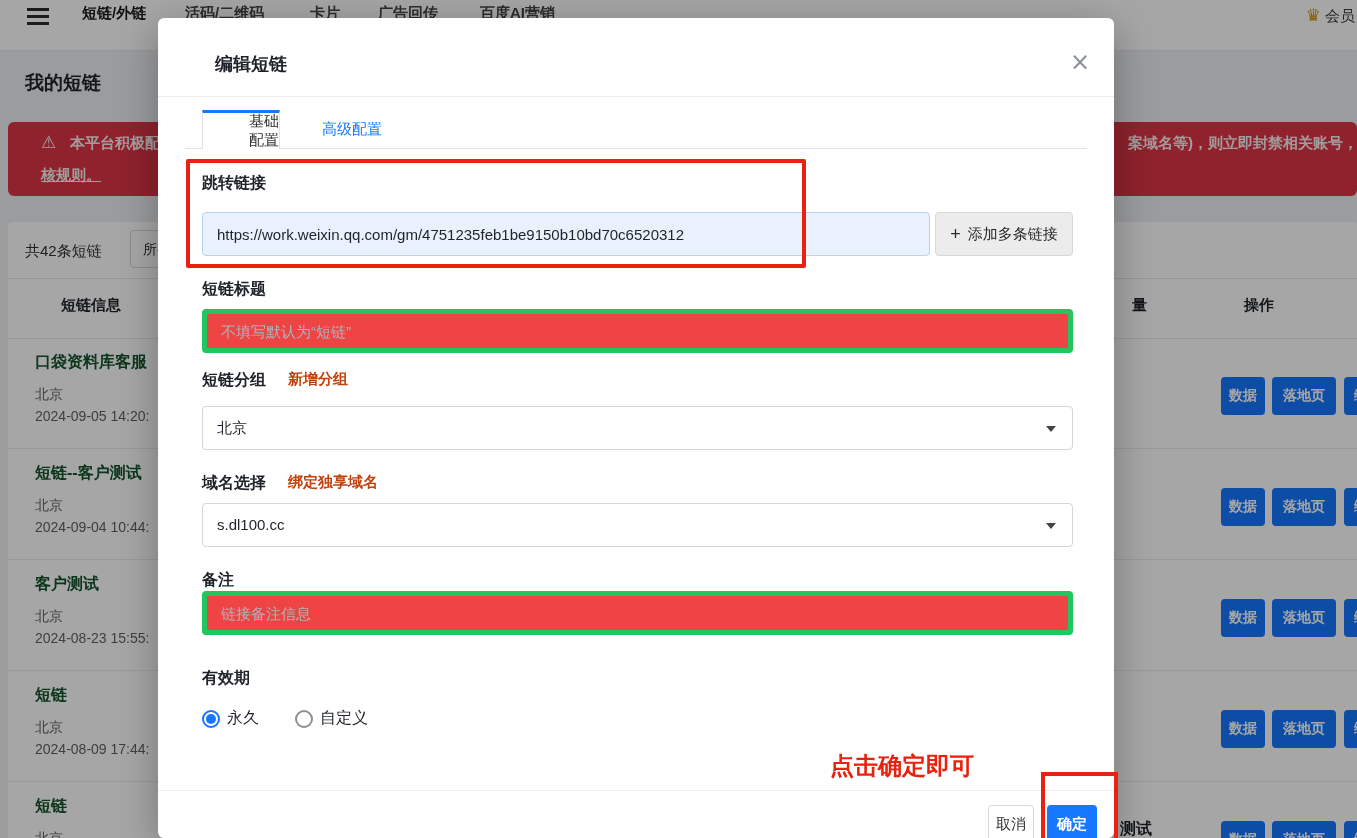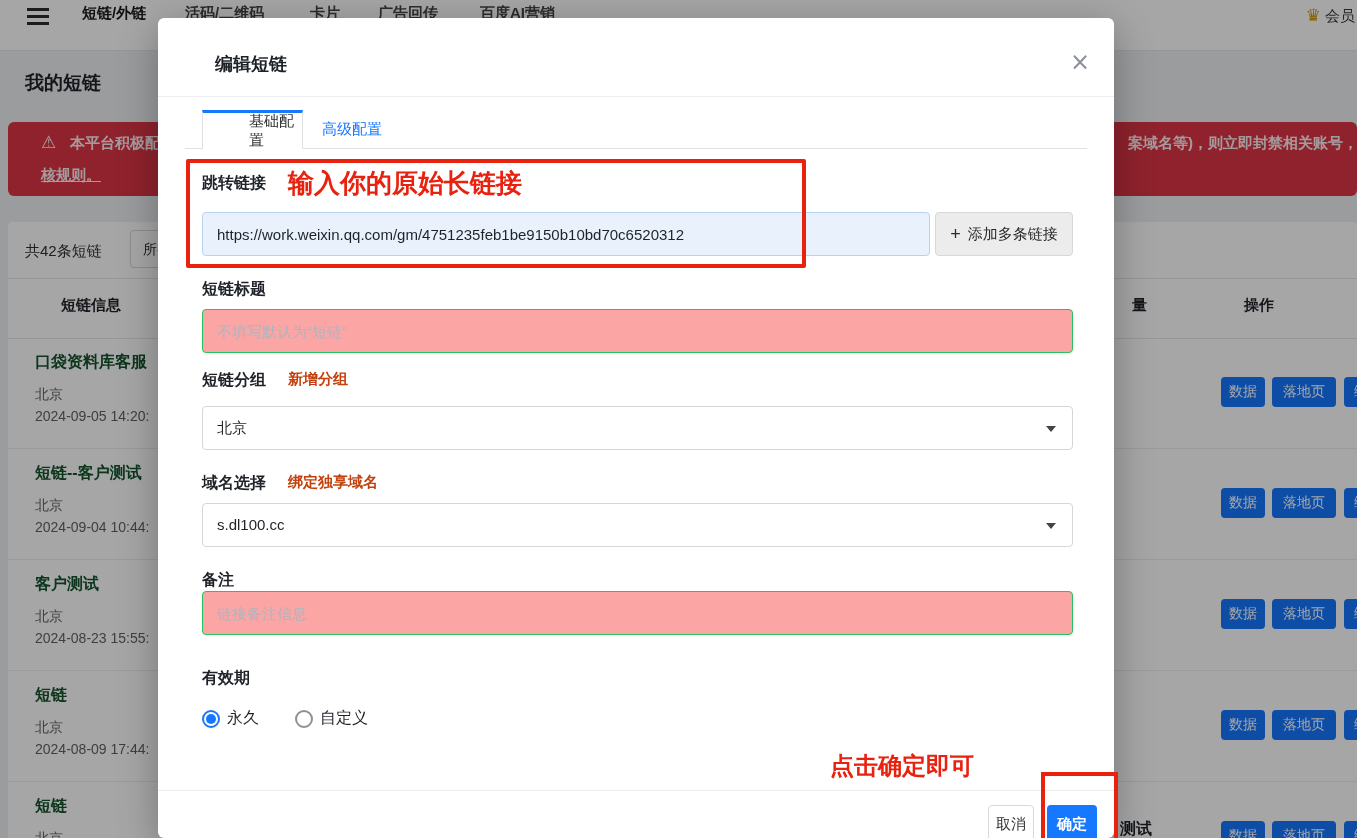--- a/index.html
+++ b/index.html
@@ -26,42 +26,42 @@
   .count { position:absolute; left:17px; top:20px; font-size:15px; color:#303133; }
   .filter { position:absolute; left:122px; top:8px; width:110px; height:38px; border:1px solid #d9d9d9; border-radius:4px; background:#fff; font-size:14px; color:#303133; line-height:36px; padding-left:12px; cursor:pointer; }
   .thead-line { position:absolute; left:0; top:56px; width:100%; height:1px; background:#e8e8e8; }
   .th { position:absolute; top:74px; font-size:15px; font-weight:bold; color:#1f2329;margin-left:26px; }
   .thead-bot { position:absolute; left:0; top:116px; width:100%; height:1px; background:#e8e8e8; }
 
   .row { position:absolute; left:0; width:100%; height:111px; border-bottom:1px solid #ededed; }
   .row .r-title { position:absolute; left:27px; top:14px; font-size:16px; font-weight:bold; color:#14532d; white-space:nowrap;text-align:center; }
   .row .r-group { position:absolute; left:27px; top:48px; font-size:14px; color:#5f6368; }
   .row .r-time  { position:absolute; left:27px; top:70px; font-size:14px; color:#5f6368; white-space:nowrap; }
-  .act-btn { position:absolute; top:39px; height:30px; background:#1677ff; color:#fff; font-size:14px; border:none; border-radius:4px; display:flex; align-items:center; justify-content:center; cursor:pointer; white-space:nowrap; }
+  .act-btn { position:absolute; top:39px; height:38px; background:#1677ff; color:#fff; font-size:14px; border:none; border-radius:4px; display:flex; align-items:center; justify-content:center; cursor:pointer; white-space:nowrap;font-weight:bold; }
   .b-data { left:1213px; width:44px; }
   .b-land { left:1264px; width:64px; }
   .b-edit { left:1336px; width:48px; }
   .frag-test { position:absolute; left:1112px; top:597px; font-size:16px; font-weight:bold; color:#1f2329; }
 
   
   .overlay { position:absolute; inset:0; background:rgba(0,0,0,.35); z-index:10; }
 
   
   .modal { position:absolute; left:158px; top:18px; width:956px; height:820px; background:#fff; border-radius:6px; box-shadow:0 10px 40px rgba(0,0,0,.3); z-index:20; }
   .m-title { position:absolute; left:57px; top:34px; font-size:18px; font-weight:bold; color:#1f2329; }
   .m-close { position:absolute; right:24px; top:32px; font-size:24px; color:#8a8f99; cursor:pointer; font-family:"DejaVu Sans", sans-serif; line-height:1; }
   .m-hline { position:absolute; left:0; top:78px; width:100%; height:1px; background:#ebedf0; }
 
   .tabs-line { position:absolute; left:27px; top:130px; width:902px; height:1px; background:#dee2e6; z-index:1; }
-  .tab-active { position:absolute; left:44px; top:92px; width:101px; height:39px; background:#fff; border:1px solid #dee2e6; border-bottom:none; border-top:3px solid #1677ff; display:flex; align-items:center; justify-content:center; font-size:15px; color:#303133; z-index:2; cursor:pointer;padding-left:46px; }
+  .tab-active { position:absolute; left:44px; top:92px; width:78px; height:39px; background:#fff; border:1px solid #dee2e6; border-bottom:none; border-top:3px solid #1677ff; display:flex; align-items:center; justify-content:center; font-size:15px; color:#303133; z-index:2; cursor:pointer;padding-left:46px; }
   .tab-idle { position:absolute; left:164px; top:102px; font-size:15px; color:#1677ff; z-index:2; cursor:pointer; }
 
   .f-label { position:absolute; left:44px; font-size:16px; font-weight:bold; color:#1f2329; }
   .f-link { position:absolute; left:130px; font-size:15px; font-weight:bold; color:#c2410c; cursor:pointer; }
-  .inp { position:absolute; left:44px; width:871px; height:44px; border:1px solid #22c55e; border-radius:4px; background:#fca5a5; font-size:15px; color:#1f2329; padding:0 14px; font-family:"Liberation Sans", sans-serif; }
+  .inp { position:absolute; left:44px; width:871px; height:44px; border:5px solid #22c55e; border-radius:4px; background:#ef4444; font-size:15px; color:#1f2329; padding:0 14px; font-family:"Liberation Sans", sans-serif; }
   .inp::placeholder { color:#aeb4bd; }
   .url-inp { width:728px; background:#e9f1fc; border:1px solid #b8d3ef; font-size:15px; }
   .add-btn { position:absolute; left:777px; top:194px; width:138px; height:44px; background:#ececec; border:1px solid #d8d8d8; border-radius:4px; font-size:15px; color:#2b2b2b; display:flex; align-items:center; justify-content:center; gap:7px; cursor:pointer; }
   .add-btn .plus { font-size:18px; color:#2b2b2b; }
   .sel { position:absolute; left:44px; width:871px; height:44px; border:1px solid #d3d6db; border-radius:4px; background:#fff; font-size:15px; color:#1f2329; line-height:42px; padding:0 14px; cursor:pointer; }
   .caret { position:absolute; right:16px; top:19px; width:0; height:0; border-left:5px solid transparent; border-right:5px solid transparent; border-top:6px solid #444; }
 
   .radio-row { position:absolute; left:44px; top:690px; display:flex; align-items:center; gap:36px; }
   .radio { display:flex; align-items:center; gap:7px; font-size:16px; color:#1f2329; cursor:pointer; }
   .rdot { width:18px; height:18px; border-radius:50%; border:2px solid #1677ff; display:flex; align-items:center; justify-content:center; }
@@ -199,17 +199,16 @@
           <span>自定义</span>
         </label>
     </div>
 
     <div class="m-fline"></div>
     <button class="btn-cancel">取消</button>
     <button class="btn-confirm">确定</button>
   </div>
 
   <div class="anno rect1"></div>
-  <div class="anno hint1">输入你的原始长链接</div>
   <div class="anno hint2">点击确定即可</div>
   <div class="anno rect2"></div>
 
 </div>
 
 </body></html>

